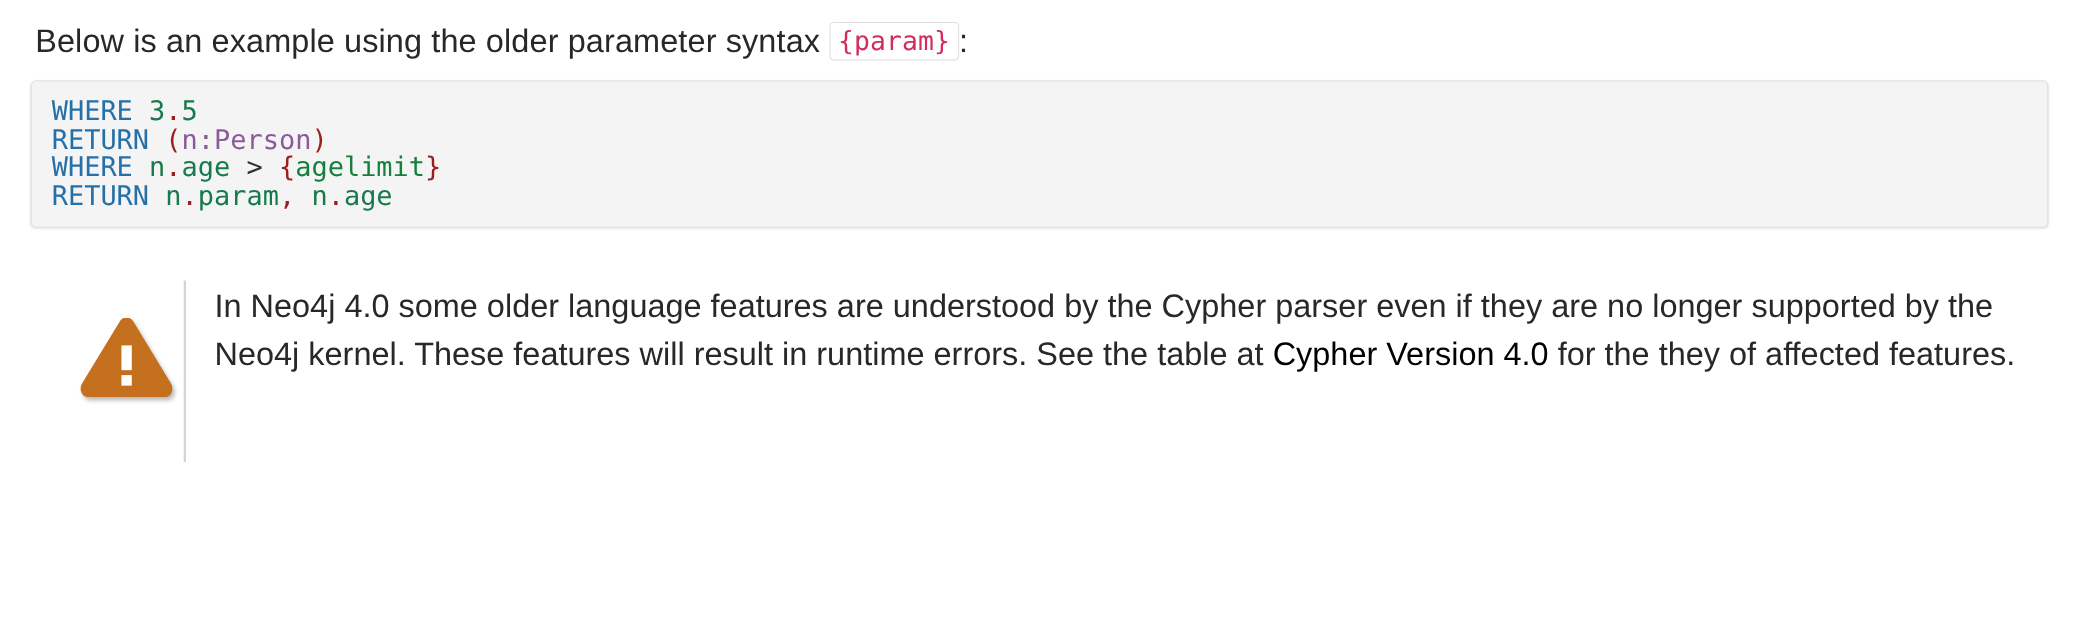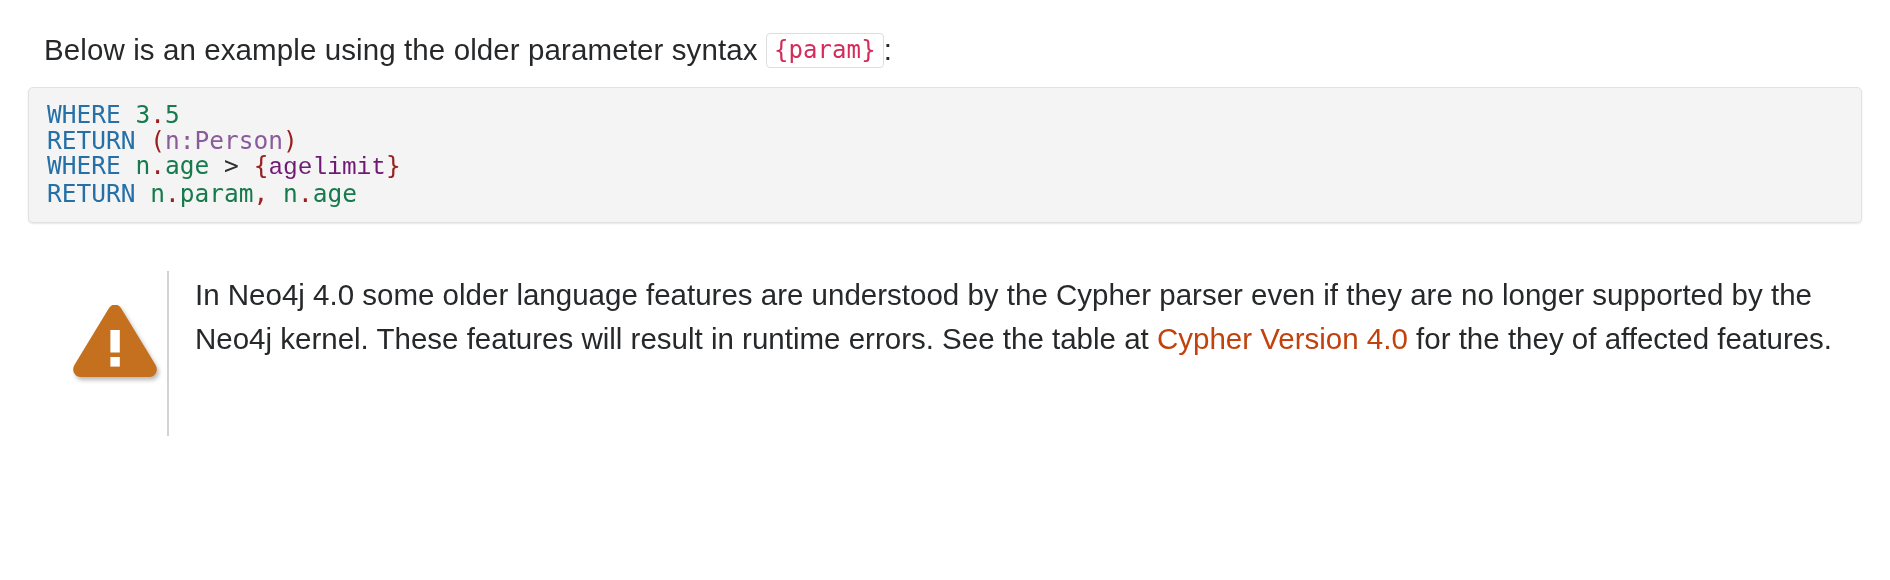--- a/index.html
+++ b/index.html
@@ -22,21 +22,21 @@
     box-sizing: border-box;
     padding: 0 28px;
   }
 
   
   .para {
     font-size: 29.5px;
     line-height: 43px;
     color: #26282a;
     letter-spacing: 0.1px;
-    margin: 16px;
+    margin: 4px;
   }
   .para-intro {
     padding-top: 12px;
   }
   .para-after {
     padding-top: 17px;
   }
 
   
   .inline-code {
@@ -70,21 +70,21 @@
     line-height: 25.5px;
     white-space: pre;
     color: #2f2f2f;
   }
   .tok-kw   { color: #2670a8; }
   .tok-num  { color: #177a4c; }
   .tok-punc { color: #9a2020; }
   .tok-label{ color: #8a5a9a; }
   .tok-var  { color: #177a4c; }
   .tok-op   { color: #303030; }
-  .tok-param{ color: #701a75; font-family: Liberation Mono, monospace; }
+  .tok-param{ color: #15803d; }
 
   
   .admonition {
     position: relative;
     margin-top: 48px;
     padding-left: 34px;
     display: flex;
     align-items: flex-start;
   }
   .adm-icon-cell {
@@ -110,21 +110,21 @@
     padding-top: 2px;
   }
   .adm-body p {
     margin: 0;
     font-size: 29.5px;
     line-height: 44px;
     color: #26282a;
     max-width: 1680px;
   }
   .adm-link {
-    color: #c2410c;
+    color: #000000;
     text-decoration: none;
   }
 </style>
 </head>
 <body>
 
 <div class="page">
 
   <p class="para para-intro"><span>Below is an example using the older parameter syntax </span><code class="inline-code">{param}</code><span>:</span></p>
 

